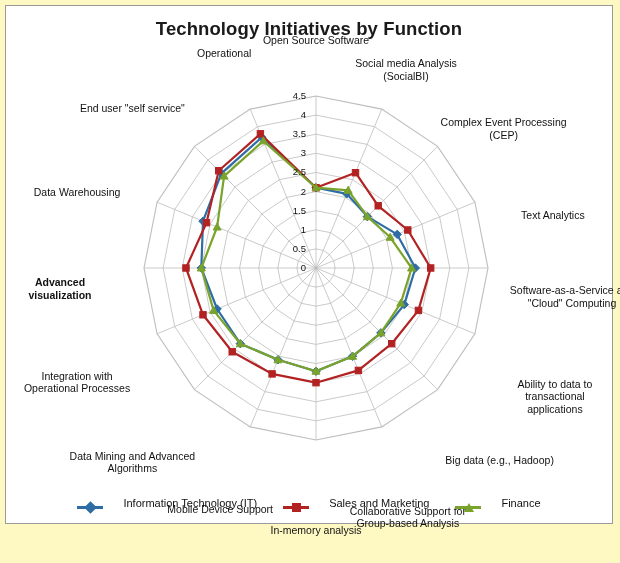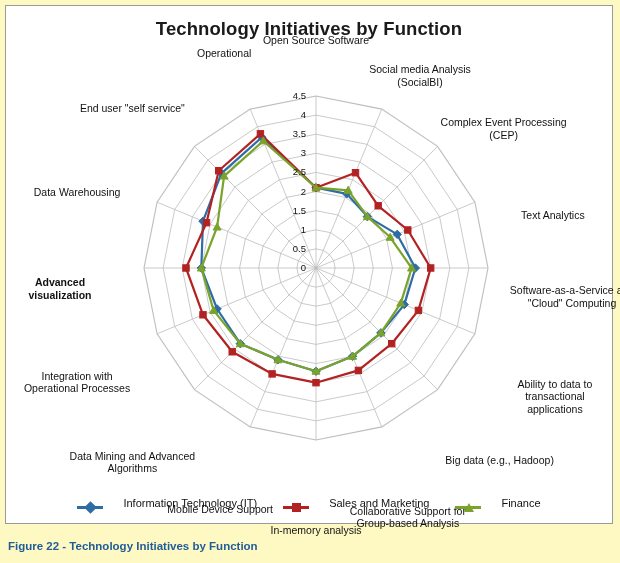--- a/index.html
+++ b/index.html
@@ -186,21 +186,21 @@
           <polygon points="207.5930864851934,300.4183324586016 211.5930864851934,307.4183324586016 203.5930864851934,307.4183324586016" fill="#7aa32b" stroke="#7aa32b"></polygon>
           <polygon points="195.33333333333334,258 199.33333333333334,265 191.33333333333334,265" fill="#7aa32b" stroke="#7aa32b"></polygon>
           <polygon points="211.1243593650143,217.04436866066058 215.1243593650143,224.04436866066058 207.1243593650143,224.04436866066058" fill="#7aa32b" stroke="#7aa32b"></polygon>
           <polygon points="218.10754541380155,166.10754541380157 222.10754541380155,173.10754541380157 214.10754541380155,173.10754541380157" fill="#7aa32b" stroke="#7aa32b"></polygon>
           <polygon points="257.3427597065636,130.87417632644699 261.3427597065636,137.87417632644699 253.34275970656358,137.87417632644699" fill="#7aa32b" stroke="#7aa32b"></polygon>
         </g>
     </svg>
 
     <div id="axis-labels">
         <div class="axis-label" style="width: 110px; left: 255px; top: 28px;">Open Source Software</div>
-        <div class="axis-label" style="width: 130px; left: 349px; top: 51.0927px; margin-top: 6px;">Social media Analysis (SocialBI)</div>
+        <div class="axis-label" style="width: 130px; left: 335px; top: 51.0927px;">Social media Analysis (SocialBI)</div>
         <div class="axis-label" style="width: 130px; left: 432.622px; top: 110.378px;">Complex Event Processing (CEP)</div>
         <div class="axis-label" style="width: 110px; left: 491.907px; top: 188.178px; margin-top: 15px;">Text Analytics</div>
         <div class="axis-label" style="width: 125px; left: 503.5px; top: 278px;">Software-as-a-Service and "Cloud" Computing</div>
         <div class="axis-label" style="width: 115px; left: 491.407px; top: 371.822px;">Ability to data to transactional applications</div>
         <div class="axis-label" style="width: 110px; left: 438.622px; top: 447.622px;">Big data (e.g., Hadoop)</div>
         <div class="axis-label" style="width: 130px; left: 336.822px; top: 498.907px;">Collaborative Support for Group-based Analysis</div>
         <div class="axis-label" style="width: 130px; left: 245px; top: 518px;">In-memory analysis</div>
         <div class="axis-label" style="width: 110px; left: 159.178px; top: 496.907px;">Mobile Device Support</div>
         <div class="axis-label" style="width: 130px; left: 61.3776px; top: 443.622px;">Data Mining and Advanced Algorithms</div>
         <div class="axis-label" style="width: 118px; left: 12.0927px; top: 363.822px;">Integration with Operational Processes</div>
@@ -237,14 +237,13 @@
         </div>
         <div class="legend-item">
           <span class="legend-line" style="background: rgb(122, 163, 43);">
             <span class="legend-marker" style="background: transparent; width: 0px; height: 0px; border-left: 5px solid transparent; border-right: 5px solid transparent; border-bottom: 9px solid rgb(122, 163, 43); top: -3px;"></span>
           </span>
           <span>Finance</span>
         </div>
       </div>
   </div>
 
-  <div id="caption">Figure 22 - Technology Initiatives by Function</div>
 </div>
 
 </body></html>

